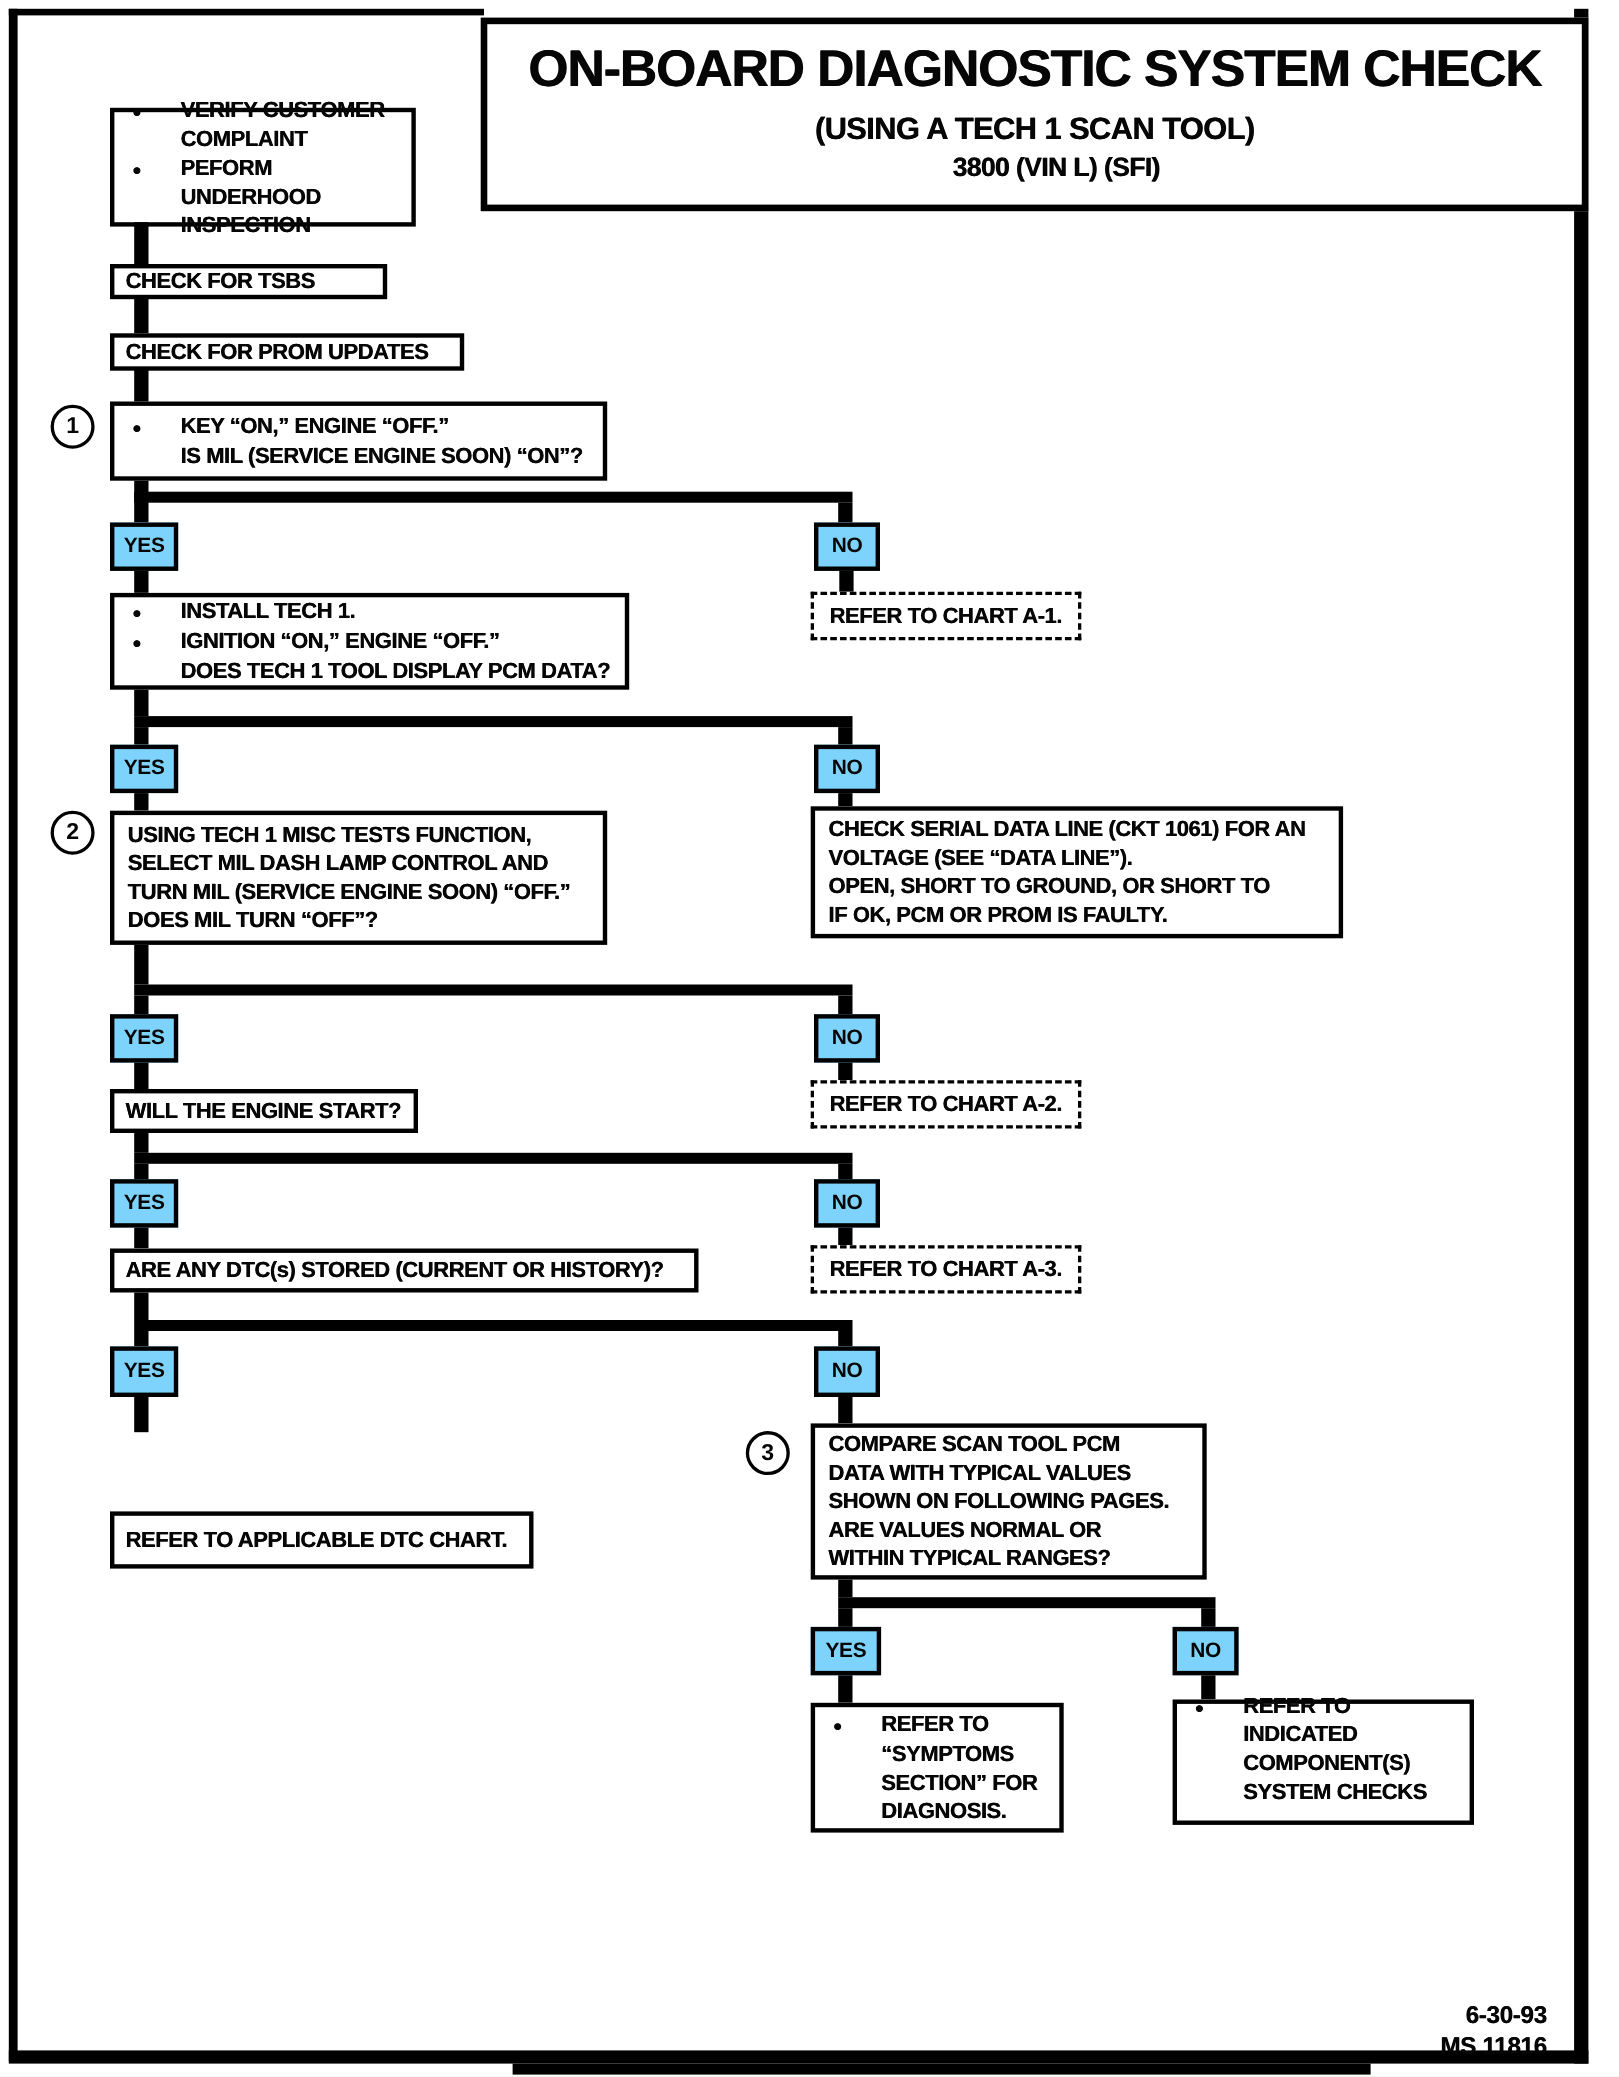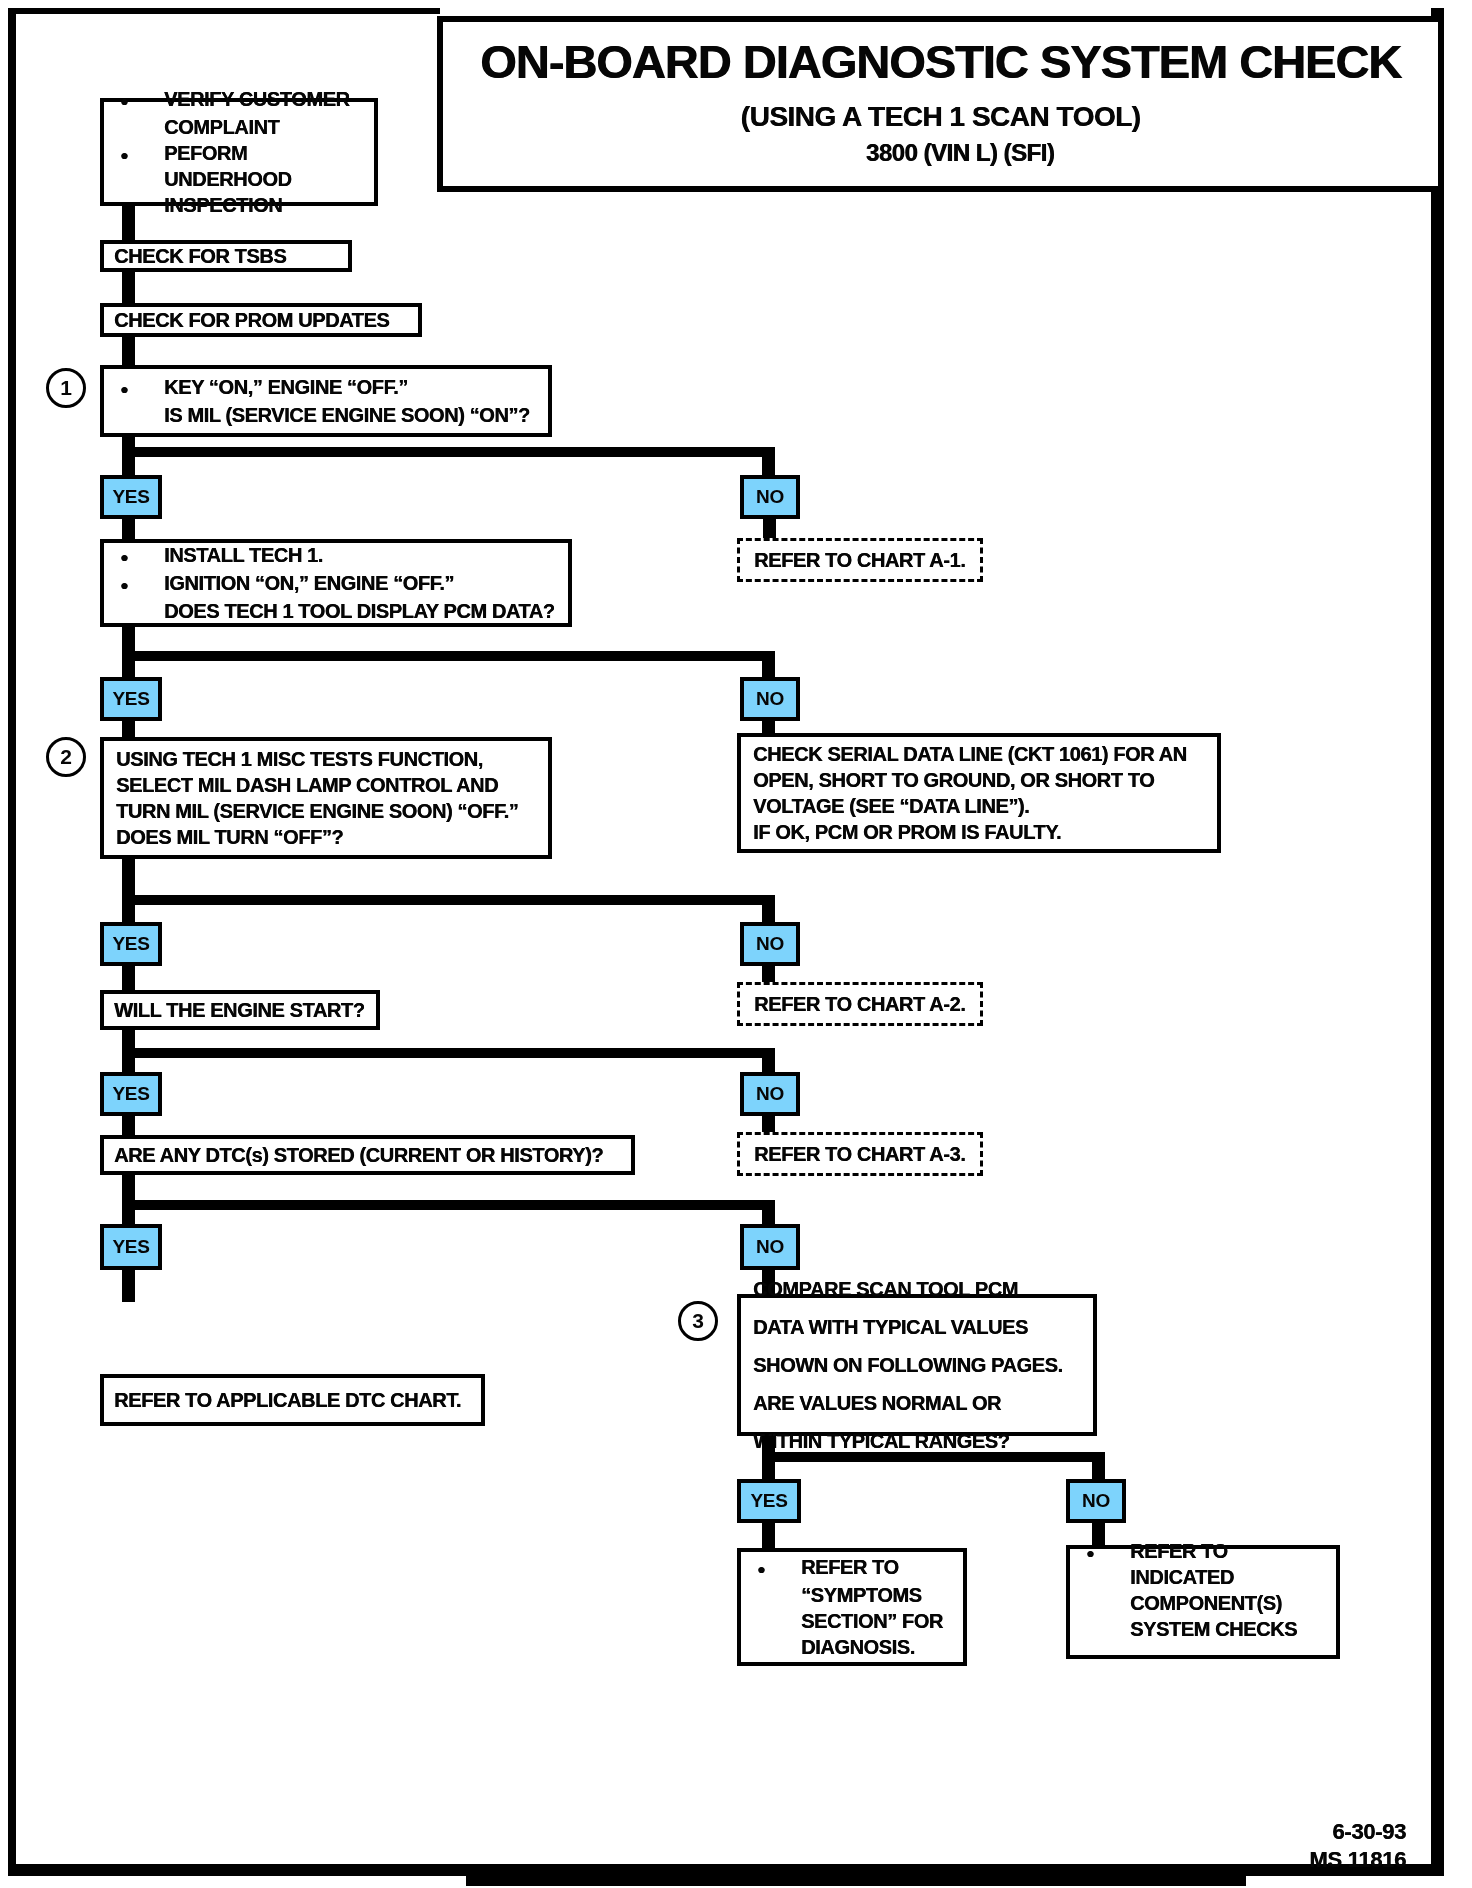--- a/index.html
+++ b/index.html
@@ -164,24 +164,24 @@
     <div class="ln">
         <span>DOES MIL TURN “OFF”?</span>
       </div>
   </div>
 
   <div class="bx ml plain txt" style="left:737px;top:733px;width:484px;height:120px;">
     <div class="ln">
         <span>CHECK SERIAL DATA LINE (CKT 1061) FOR AN</span>
       </div>
     <div class="ln">
+        <span>VOLTAGE (SEE “DATA LINE”).</span>
+      </div>
+    <div class="ln">
         <span>OPEN, SHORT TO GROUND, OR SHORT TO</span>
-      </div>
-    <div class="ln">
-        <span>VOLTAGE (SEE “DATA LINE”).</span>
       </div>
     <div class="ln">
         <span>IF OK, PCM OR PROM IS FAULTY.</span>
       </div>
   </div>
 
   <div class="v" style="left:122px;top:859px;width:13px;height:36px;"></div>
   <div class="bar" style="left:122px;top:895px;width:653px;height:10px;"></div>
   <div class="v" style="left:122px;top:905px;width:13px;height:17px;"></div>
   <div class="v" style="left:762px;top:905px;width:13px;height:17px;"></div>
@@ -240,21 +240,21 @@
   <div class="v" style="left:122px;top:1270px;width:13px;height:32px;"></div>
   <div class="bx sl txt" style="left:100px;top:1374px;width:385px;height:52px;">
     <span>REFER TO APPLICABLE DTC CHART.</span>
   </div>
 
   <div class="v" style="left:762px;top:1270px;width:13px;height:24px;"></div>
 
   <div class="circ" style="left:678px;top:1301px;">
     <span>3</span>
   </div>
-  <div class="bx ml plain txt" style="left:737px;top:1294px;width:360px;height:142px;gap:12px;">
+  <div class="bx ml plain txt" style="left:737px;top:1294px;width:360px;height:142px;">
     <div class="ln">
         <span>COMPARE SCAN TOOL PCM</span>
       </div>
     <div class="ln">
         <span>DATA WITH TYPICAL VALUES</span>
       </div>
     <div class="ln">
         <span>SHOWN ON FOLLOWING PAGES.</span>
       </div>
     <div class="ln">

